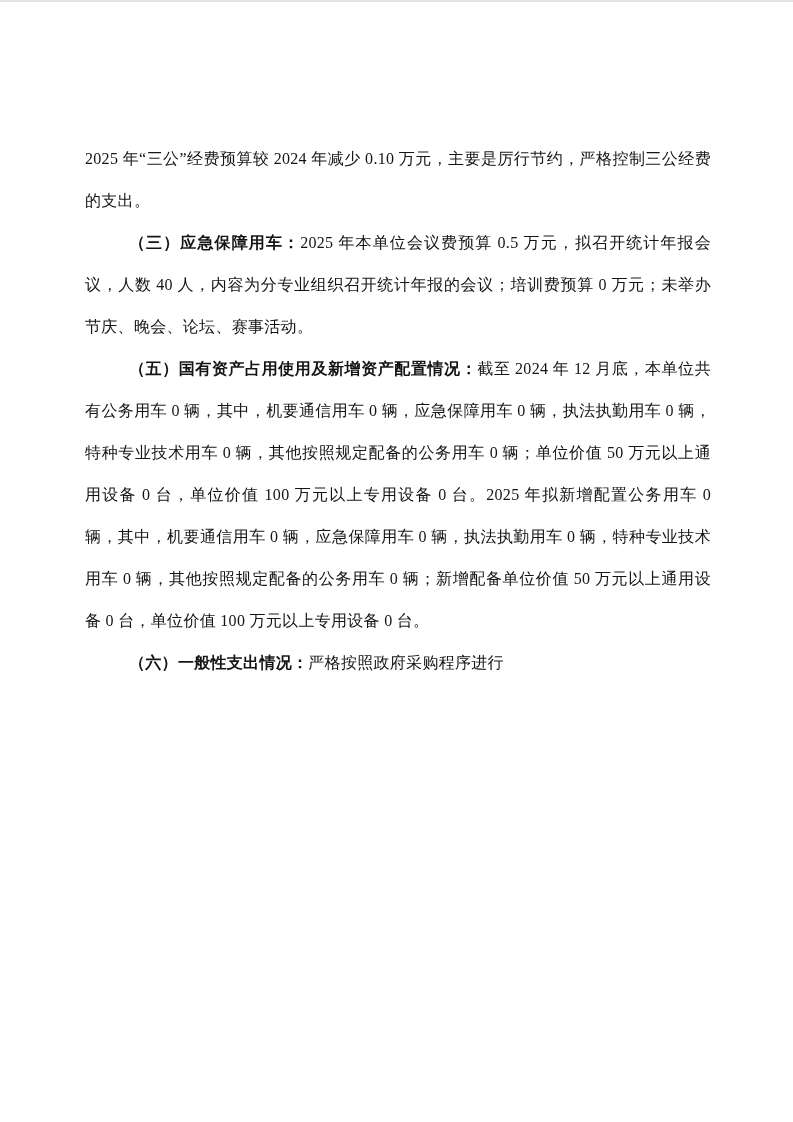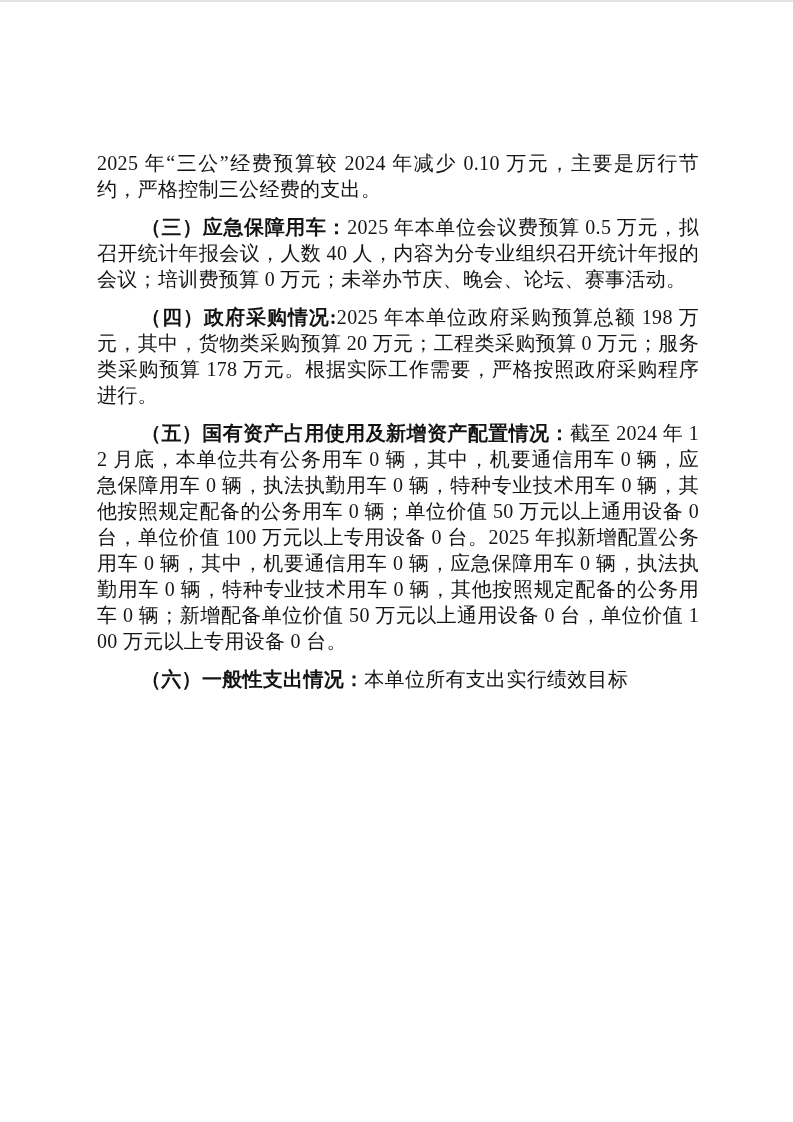--- a/index.html
+++ b/index.html
@@ -18,23 +18,23 @@
     font-family: "Liberation Serif", "DejaVu Serif", serif;
     color: #141414;
   }
   .content {
     position: absolute;
     top: 136px;
     left: 85px;
     width: 626px;
   }
   p.para {
-    margin: 12px;
-    font-size: 20px;
-    line-height: 26px;
+    margin: 0;
+    font-size: 16px;
+    line-height: 42px;
     text-align: justify;
     text-justify: inter-ideograph;
     letter-spacing: 0.3px;
     word-break: break-all;
   }
   p.para.indent {
     text-indent: 44px;
   }
   p.para .lead {
     font-weight: bold;
@@ -46,20 +46,19 @@
 </head>
 <body>
 
 <div class="page">
   <div class="content">
 
     <p class="para"><span class="body">2025 年“三公”经费预算较 2024 年减少 0.10 万元，主要是厉行节约，严格控制三公经费的支出。</span></p>
 
     <p class="para indent"><span class="lead">（三）应急保障用车：</span><span class="body">2025 年本单位会议费预算 0.5 万元，拟召开统计年报会议，人数 40 人，内容为分专业组织召开统计年报的会议；培训费预算 0 万元；未举办节庆、晚会、论坛、赛事活动。</span></p>
 
-    <p class="para indent"><span class="lead">（四）政府采购情况:</span><span class="body">2025 年本单位政府采购预算总额 198 万元，其中，货物类采购预算 20 万元；工程类采购预算 0 万元；服务类采购预算 178 万元。根据实际工作需要，严格按照政府采购程序进行。</span></p>
 
     <p class="para indent"><span class="lead">（五）国有资产占用使用及新增资产配置情况：</span><span class="body">截至 2024 年 12 月底，本单位共有公务用车 0 辆，其中，机要通信用车 0 辆，应急保障用车 0 辆，执法执勤用车 0 辆，特种专业技术用车 0 辆，其他按照规定配备的公务用车 0 辆；单位价值 50 万元以上通用设备 0 台，单位价值 100 万元以上专用设备 0 台。2025 年拟新增配置公务用车 0 辆，其中，机要通信用车 0 辆，应急保障用车 0 辆，执法执勤用车 0 辆，特种专业技术用车 0 辆，其他按照规定配备的公务用车 0 辆；新增配备单位价值 50 万元以上通用设备 0 台，单位价值 100 万元以上专用设备 0 台。</span></p>
 
-    <p class="para indent"><span class="lead">（六）一般性支出情况：</span><span class="body">本单位所有支出实行绩效目标</span></p>
+    <p class="para indent"><span class="lead">（六）一般性支出情况：</span><span class="body">严格按照政府采购程序进行</span></p>
 
   </div>
 </div>
 
 </body></html>

